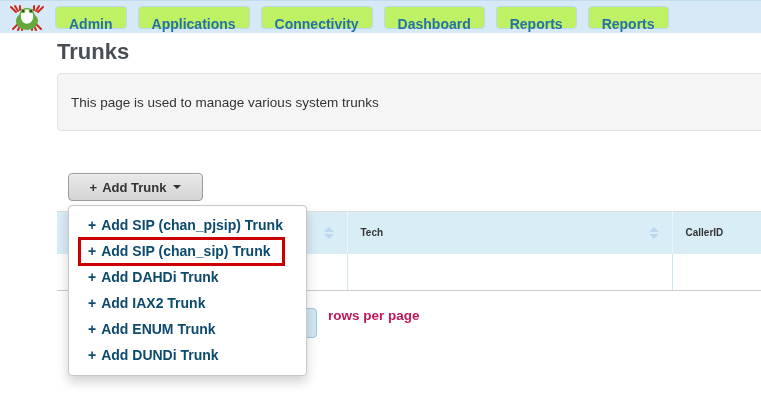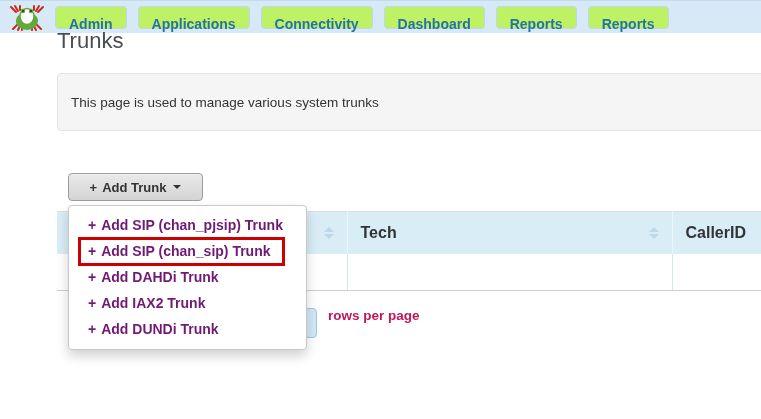--- a/index.html
+++ b/index.html
@@ -17,22 +17,22 @@
   .nav-btn {
     background:#bef264; border:1px solid #bcd8ec; border-radius:4px;
     color:#2572a8; font-weight:700; font-size:14px;
     padding:9px 13px; margin-right:11px; height:23px; line-height:17px;
     cursor:pointer; white-space:nowrap;
   }
   .nav-btn.gap { }
 
   
   .page-title {
-    position:absolute; left:57px; top:28px;
-    font-size:22px; font-weight:400; color:#474e54;
+    position:absolute; left:57px; top:39px;
+    font-size:22px; font-weight:700; color:#474e54;
   }
   .page-desc-box {
     position:absolute; left:57px; top:73px; width:720px; height:58px;
     background:#f5f5f5; border:1px solid #e3e3e3; border-radius:4px;
     display:flex; align-items:center; padding-left:13px;
     font-size:13.5px; color:#333;
   }
 
   
   .add-trunk-btn {
@@ -50,21 +50,21 @@
     border-top:4px solid #333;
   }
 
   
   .trunks-table {
     position:absolute; left:57px; top:211px; width:760px;
     border-collapse:collapse; table-layout:fixed;
     border-top:1px solid #ddd;
   }
   .trunks-table th {
-    background:#d9edf7; height:42px; font-size:16px; font-weight:700;
+    background:#d9edf7; height:42px; font-size:10px; font-weight:700;
     color:#333; text-align:left; padding:0 13px;
     border-left:1px solid #eaf5fc;
   }
   .trunks-table th:first-child { border-left:none; }
   .th-inner { display:flex; align-items:center; justify-content:space-between; }
   .trunks-table td {
     background:#fff; height:37px;
     border-left:1px solid #cfe6f5; border-bottom:1px solid #ccc;
   }
   .trunks-table td:first-child { border-left:none; }
@@ -93,21 +93,21 @@
 
   
   .dropdown-menu {
     position:absolute; left:68px; top:205px; width:239px; z-index:50;
     background:#fff; border:1px solid #c8c8c8; border-radius:4px;
     box-shadow:0 6px 12px rgba(0,0,0,.18);
     padding:6px 0 7px 0;
   }
   .dropdown-item {
     height:26px; line-height:26px; padding-left:19px;
-    font-size:14px; font-weight:700; color:#701a75;
+    font-size:14px; font-weight:700; color:#0c4a6e;
     white-space:nowrap; cursor:pointer;
   }
   .dropdown-item .plus-glyph { margin-right:5px; font-size:14px; }
 
   
   .highlight-box {
     position:absolute; left:78px; top:237px; width:207px; height:29px;
     border:3px solid #cc0000; z-index:60; pointer-events:none;
   }
 </style>
@@ -202,19 +202,22 @@
     <div class="dropdown-item">
       <span class="plus-glyph">+</span><span>Add SIP (chan_sip) Trunk</span>
     </div>
     <div class="dropdown-item">
       <span class="plus-glyph">+</span><span>Add DAHDi Trunk</span>
     </div>
     <div class="dropdown-item">
       <span class="plus-glyph">+</span><span>Add IAX2 Trunk</span>
     </div>
     <div class="dropdown-item">
+      <span class="plus-glyph">+</span><span>Add ENUM Trunk</span>
+    </div>
+    <div class="dropdown-item">
       <span class="plus-glyph">+</span><span>Add DUNDi Trunk</span>
     </div>
   </div>
 
   <div class="highlight-box"></div>
 
 </div>
 
 </body></html>

